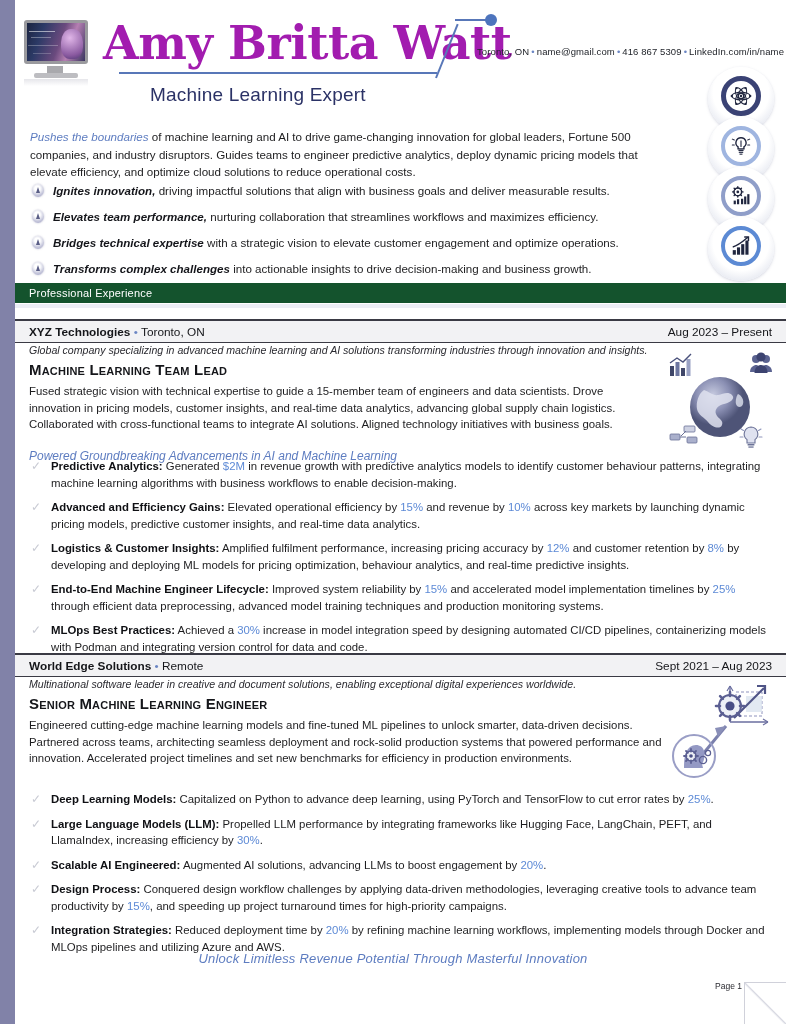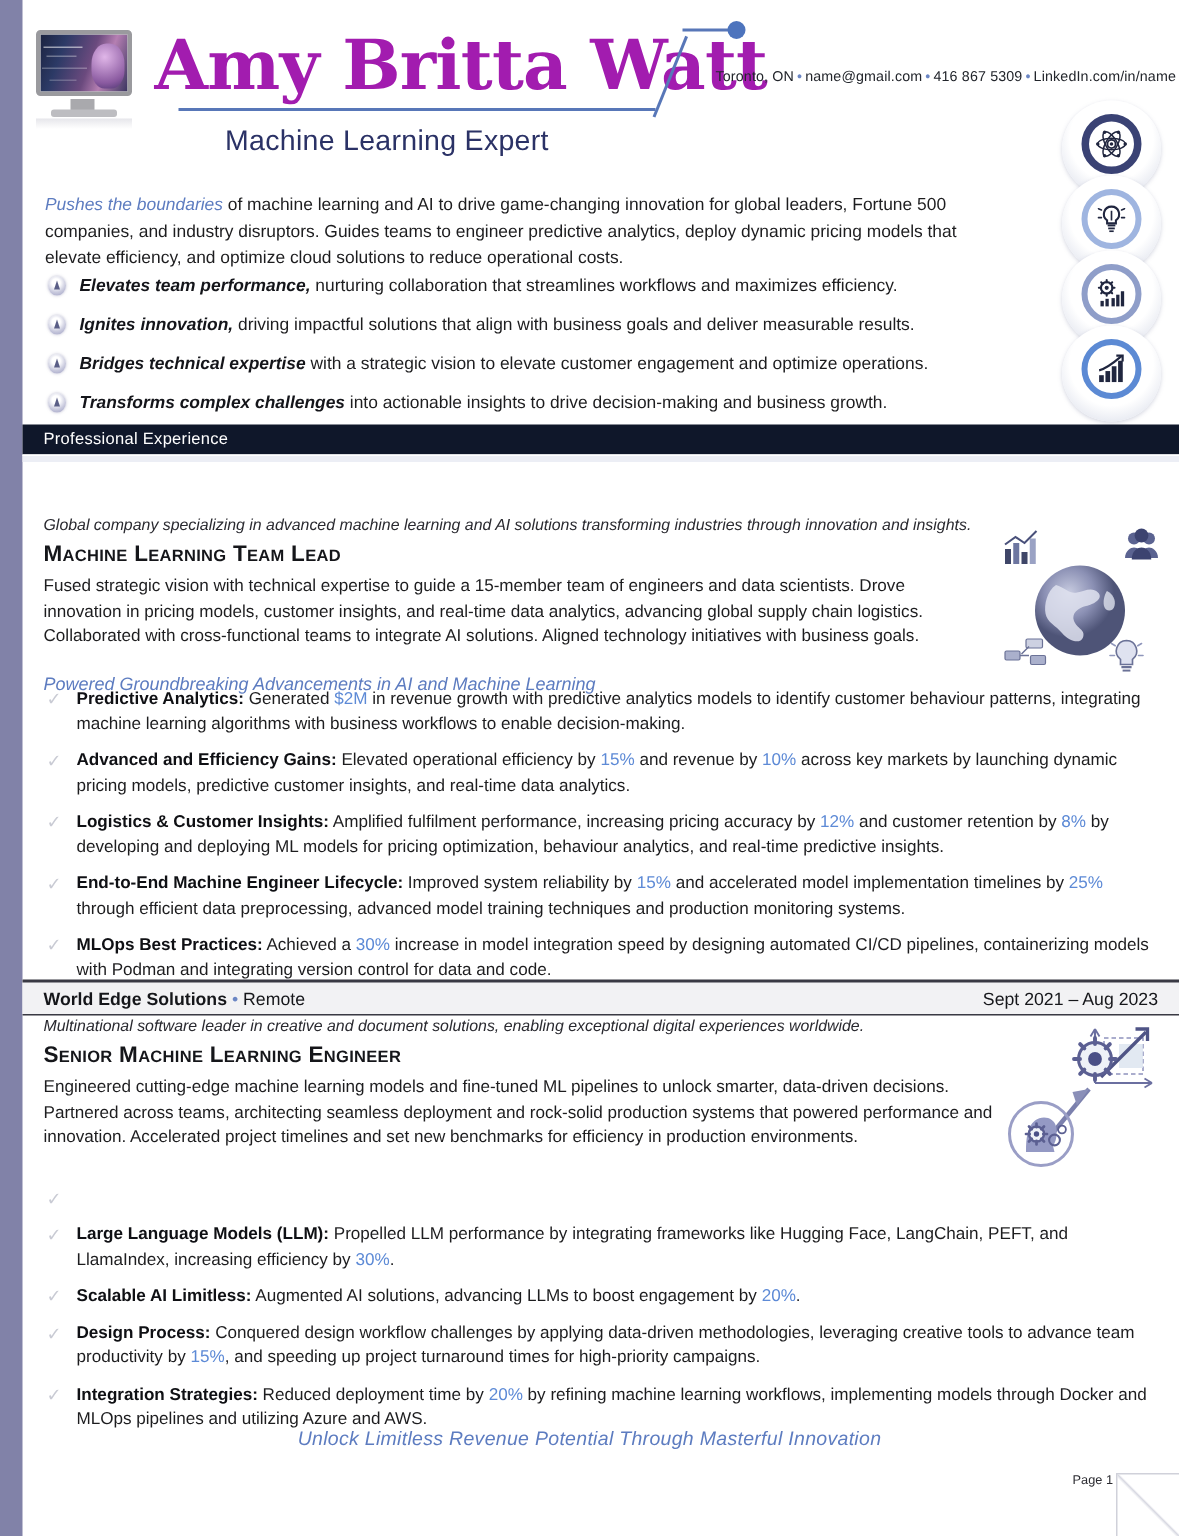--- a/index.html
+++ b/index.html
@@ -198,21 +198,21 @@
     padding-left: 7px;
   }
   .hi-text b { font-style: italic; font-weight: bold; color: #14151a; }
 
   
   .section-hdr {
     position: absolute;
     left: 15px;
     width: 771px;
     height: 20px;
-    background: #0f172a;
+    background: #14532d;
     color: #ffffff;
     font-size: 11px;
     line-height: 20px;
     padding-left: 14px;
     letter-spacing: .2px;
   }
   .section-hdr-rule {
     position: absolute;
     left: 15px;
     width: 771px;
@@ -435,45 +435,51 @@
 
   <div class="summary">
     <p><span class="lead">Pushes the boundaries</span><span> of machine learning and AI to drive game-changing innovation for global leaders, Fortune 500 companies, and industry disruptors. Guides teams to engineer predictive analytics, deploy dynamic pricing models that elevate efficiency, and optimize cloud solutions to reduce operational costs.</span></p>
   </div>
 
   <div class="hi-list" id="hi-list">
       <div class="hi-item">
         <div class="hi-bullet">
           <span class="drop"></span>
         </div>
-        <div class="hi-text"><b>Elevates team performance,</b> nurturing collaboration that streamlines workflows and maximizes efficiency.</div>
+        <div class="hi-text"><b>Ignites innovation,</b> driving impactful solutions that align with business goals and deliver measurable results.</div>
       </div>
       <div class="hi-item">
         <div class="hi-bullet">
           <span class="drop"></span>
         </div>
-        <div class="hi-text"><b>Ignites innovation,</b> driving impactful solutions that align with business goals and deliver measurable results.</div>
+        <div class="hi-text"><b>Elevates team performance,</b> nurturing collaboration that streamlines workflows and maximizes efficiency.</div>
       </div>
       <div class="hi-item">
         <div class="hi-bullet">
           <span class="drop"></span>
         </div>
         <div class="hi-text"><b>Bridges technical expertise</b> with a strategic vision to elevate customer engagement and optimize operations.</div>
       </div>
       <div class="hi-item">
         <div class="hi-bullet">
           <span class="drop"></span>
         </div>
         <div class="hi-text"><b>Transforms complex challenges</b> into actionable insights to drive decision-making and business growth.</div>
       </div>
     </div>
 
   <div class="section-hdr" style="top:283px;">Professional Experience</div>
   <div class="section-hdr-rule" style="top:303px;"></div>
 
+  <div class="job-bar" style="top:319px;">
+    <div class="co">
+      <span>XYZ Technologies</span><span class="dot">&nbsp;•&nbsp;</span><span class="loc">Toronto, ON</span>
+    </div>
+    <div class="dates">Aug 2023 – Present</div>
+  </div>
   <div class="co-desc" style="top:344px;width:640px;">Global company specializing in advanced machine learning and AI solutions transforming industries through innovation and insights.</div>
   <div class="role-title" style="top:361px;">Machine Learning Team Lead</div>
   <div class="role-para" style="top:383px;width:625px;">Fused strategic vision with technical expertise to guide a 15-member team of engineers and data scientists. Drove innovation in pricing models, customer insights, and real-time data analytics, advancing global supply chain logistics. Collaborated with cross-functional teams to integrate AI solutions. Aligned technology initiatives with business goals.</div>
   <div class="role-tagline" style="top:449px;">Powered Groundbreaking Advancements in AI and Machine Learning</div>
   <div class="bullets" style="top:458px;width:745px;" id="job0-bullets">
       <div class="bullet">
         <div class="chk">✓</div>
         <div class="btxt"><b>Predictive Analytics:</b> Generated <span class="num">$2M</span> in revenue growth with predictive analytics models to identify customer behaviour patterns, integrating machine learning algorithms with business workflows to enable decision-making.</div>
       </div>
       <div class="bullet">
@@ -545,28 +551,29 @@
       <span>World Edge Solutions</span><span class="dot">&nbsp;•&nbsp;</span><span class="loc">Remote</span>
     </div>
     <div class="dates">Sept 2021 – Aug 2023</div>
   </div>
   <div class="co-desc" style="top:678px;width:640px;">Multinational software leader in creative and document solutions, enabling exceptional digital experiences worldwide.</div>
   <div class="role-title" style="top:695px;">Senior Machine Learning Engineer</div>
   <div class="role-para" style="top:717px;width:640px;">Engineered cutting-edge machine learning models and fine-tuned ML pipelines to unlock smarter, data-driven decisions. Partnered across teams, architecting seamless deployment and rock-solid production systems that powered performance and innovation. Accelerated project timelines and set new benchmarks for efficiency in production environments.</div>
   <div class="bullets" style="top:791px;width:745px;" id="job1-bullets">
       <div class="bullet">
         <div class="chk">✓</div>
+        <div class="btxt"><b>Deep Learning Models:</b> Capitalized on Python to advance deep learning, using PyTorch and TensorFlow to cut error rates by <span class="num">25%</span>.</div>
       </div>
       <div class="bullet">
         <div class="chk">✓</div>
         <div class="btxt"><b>Large Language Models (LLM):</b> Propelled LLM performance by integrating frameworks like Hugging Face, LangChain, PEFT, and LlamaIndex, increasing efficiency by <span class="num">30%</span>.</div>
       </div>
       <div class="bullet">
         <div class="chk">✓</div>
-        <div class="btxt"><b>Scalable AI Limitless:</b> Augmented AI solutions, advancing LLMs to boost engagement by <span class="num">20%</span>.</div>
+        <div class="btxt"><b>Scalable AI Engineered:</b> Augmented AI solutions, advancing LLMs to boost engagement by <span class="num">20%</span>.</div>
       </div>
       <div class="bullet">
         <div class="chk">✓</div>
         <div class="btxt"><b>Design Process:</b> Conquered design workflow challenges by applying data-driven methodologies, leveraging creative tools to advance team productivity by <span class="num">15%</span>, and speeding up project turnaround times for high-priority campaigns.</div>
       </div>
       <div class="bullet">
         <div class="chk">✓</div>
         <div class="btxt"><b>Integration Strategies:</b> Reduced deployment time by <span class="num">20%</span> by refining machine learning workflows, implementing models through Docker and MLOps pipelines and utilizing Azure and AWS.</div>
       </div>
     </div>

